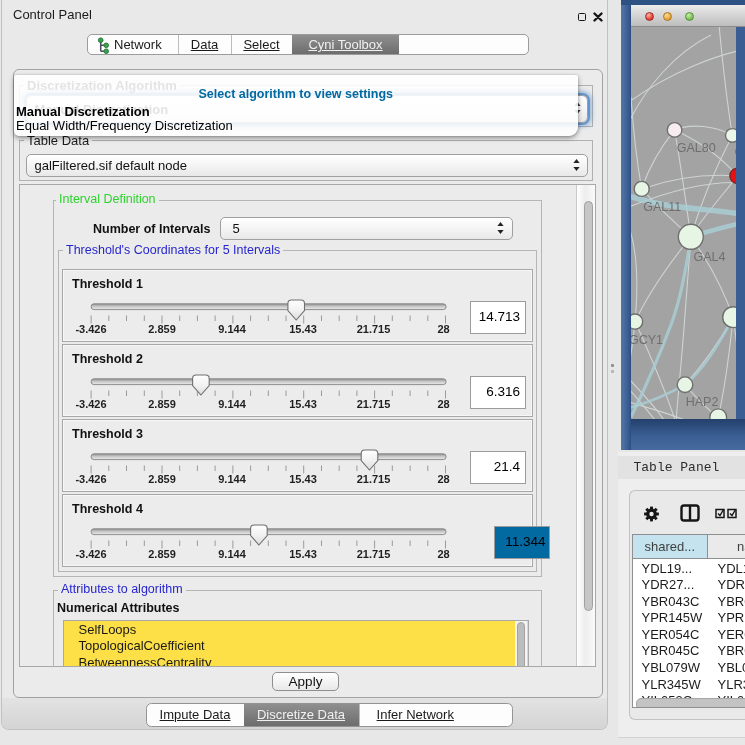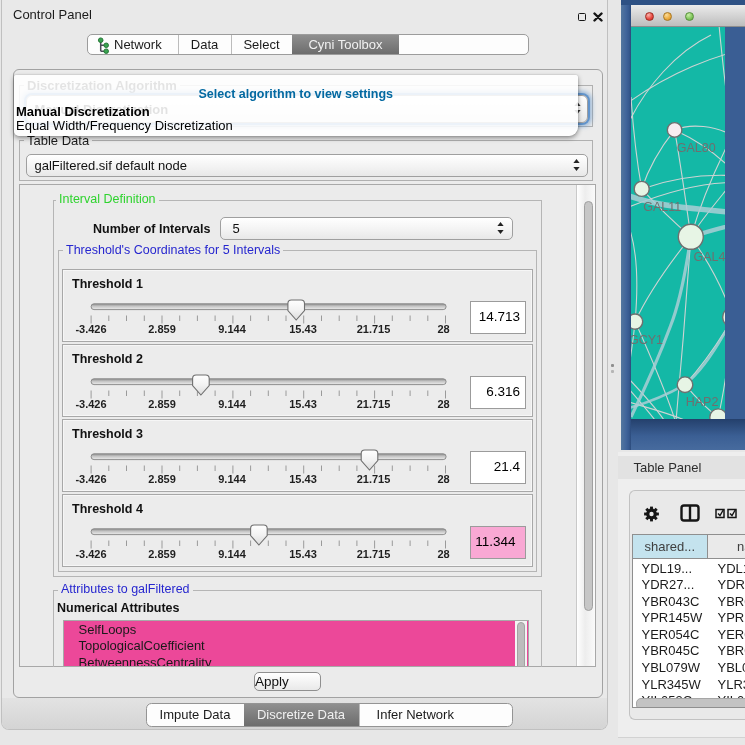--- a/index.html
+++ b/index.html
@@ -3,21 +3,21 @@
 <meta charset="utf-8">
 <style>
 html,body{margin:0;padding:0;}
 body{width:745px;height:745px;position:relative;overflow:hidden;background:#e7e7e7;
   font-family:"Liberation Sans",sans-serif;-webkit-font-smoothing:antialiased;}
 .ab{position:absolute;}
 .ttl{position:absolute;font-size:12.5px;line-height:13px;background:#ebebeb;padding:0 3px;white-space:nowrap;}
 .combo{position:absolute;background:linear-gradient(#ffffff,#f2f2f2 60%,#e8e8e8);border:1px solid #9f9f9f;border-radius:5px;}
 .combo .ct{position:absolute;left:8px;top:50%;transform:translateY(-50%);font-size:13px;color:#111;white-space:nowrap;}
 .arr{position:absolute;width:7px;height:12px;}
-.seg{position:absolute;top:0;height:100%;font-size:13px;color:#1a1a1a;text-align:center;white-space:nowrap;}
+.seg{position:absolute;top:0;height:100%;font-size:13px;color:#1a1a1a;text-align:center;white-space:nowrap;text-decoration:underline;}
 .segd{background:linear-gradient(#8f8f8f,#6d6d6d);color:#f1f1f1;}
 .sep{position:absolute;top:0;width:1px;height:100%;background:#bcbcbc;}
 </style>
 </head>
 <body>
 
 <div class="ab" id="win" style="left:1px;top:0;width:607px;height:730px;background:#e9e9e9;border:1px solid #c0c0c0;border-top:none;border-radius:0 0 8px 8px;box-sizing:border-box;"></div>
 <div class="ab" style="left:13px;top:7px;font-size:13px;color:#1b1b1b;">Control Panel</div>
 <div class="ab" style="left:577.5px;top:12.5px;width:6.8px;height:6.8px;border:1.5px solid #161616;border-radius:1.5px;"></div>
 <svg class="ab" style="left:593px;top:11.5px" width="10" height="10" viewBox="0 0 10 10">
@@ -265,49 +265,49 @@
     <line x1="365.8" y1="46.5" x2="365.8" y2="52" stroke="#9a9a9a" stroke-width="1"></line>
     <line x1="383.5" y1="46.5" x2="383.5" y2="54.5" stroke="#9a9a9a" stroke-width="1"></line>
 <text x="29.0" y="63.5" text-anchor="middle" font-size="11" font-weight="bold" fill="#1f1f1f" font-family="Liberation Sans,sans-serif">-3.426</text>
     <text x="100.0" y="63.5" text-anchor="middle" font-size="11" font-weight="bold" fill="#1f1f1f" font-family="Liberation Sans,sans-serif">2.859</text>
     <text x="170.0" y="63.5" text-anchor="middle" font-size="11" font-weight="bold" fill="#1f1f1f" font-family="Liberation Sans,sans-serif">9.144</text>
     <text x="241.0" y="63.5" text-anchor="middle" font-size="11" font-weight="bold" fill="#1f1f1f" font-family="Liberation Sans,sans-serif">15.43</text>
     <text x="311.5" y="63.5" text-anchor="middle" font-size="11" font-weight="bold" fill="#1f1f1f" font-family="Liberation Sans,sans-serif">21.715</text>
     <text x="381.5" y="63.5" text-anchor="middle" font-size="11" font-weight="bold" fill="#1f1f1f" font-family="Liberation Sans,sans-serif">28</text>
 <path d="M 188.6 41.5 L 188.6 34.5 Q 188.6 31 192.1 31 L 201.7 31 Q 205.2 31 205.2 34.5 L 205.2 41.5 L 196.9 51 Z" fill="url(#thg)" stroke="#6f6f6f" stroke-width="1.1"></path>
 </svg>
-<div class="ab" style="left:470px;top:525.5px;width:55.5px;height:33px;background:#f9a8d4;border:1.4px solid #9b9b9b;box-sizing:border-box;font-size:13.5px;color:#000;text-align:right;line-height:30px;padding-right:9px;">11.344</div>
+<div class="ab" style="left:494px;top:525.5px;width:55.5px;height:33px;background:#0369a1;border:1.4px solid #9b9b9b;box-sizing:border-box;font-size:13.5px;color:#000;text-align:right;line-height:30px;padding-right:3px;">11.344</div>
 
 <div class="ab" style="left:53px;top:589.5px;width:489px;height:77px;border:1px solid #b5b5b5;border-bottom:none;box-sizing:border-box;"></div>
-<div class="ttl" style="left:58px;top:583px;color:#2626cf;">Attributes to galFiltered</div>
+<div class="ttl" style="left:58px;top:583px;color:#2626cf;">Attributes to algorithm</div>
 <div class="ab" style="left:57px;top:600.5px;font-size:12.5px;font-weight:bold;color:#111;">Numerical Attributes</div>
-<div class="ab" style="left:62.5px;top:619.5px;width:466px;height:47px;background:#ec4899;border:1px solid #a8a8a8;box-sizing:border-box;overflow:hidden;">
+<div class="ab" style="left:62.5px;top:619.5px;width:466px;height:47px;background:#fde047;border:1px solid #a8a8a8;box-sizing:border-box;overflow:hidden;">
   <div style="position:absolute;left:15px;top:1.5px;font-size:13px;color:#1a1a1a;line-height:16.4px;">SelfLoops<br>TopologicalCoefficient<br>BetweennessCentrality</div>
   <div style="position:absolute;right:1px;top:0;width:12px;height:47px;background:#f4f4f4;"></div>
   <div style="position:absolute;right:2.5px;top:1.5px;width:8.5px;height:60px;background:#bdbdbd;border:1px solid #a3a3a3;border-radius:4.5px;box-sizing:border-box;"></div>
 </div>
 
-<div class="ab" style="left:254px;top:672px;width:67px;height:18.5px;background:linear-gradient(#ffffff,#e9e9e9);border:1.2px solid #8f8f8f;border-radius:5px;box-sizing:border-box;font-size:13.5px;color:#111;line-height:17px;">Apply</div>
+<div class="ab" style="left:272px;top:672px;width:67px;height:18.5px;background:linear-gradient(#ffffff,#e9e9e9);border:1.2px solid #8f8f8f;border-radius:5px;box-sizing:border-box;text-align:center;font-size:13.5px;color:#111;line-height:17px;">Apply</div>
 
 <div class="ab" style="left:2px;top:698px;width:605px;height:31px;background:linear-gradient(#e3e3e3,#d4d4d4);border-radius:0 0 7px 7px;"></div>
 <div class="ab" style="left:145.5px;top:702.5px;width:325.5px;height:22px;background:#fdfdfd;border:1px solid #949494;border-radius:5.5px;overflow:hidden;padding-left:40px;">
   <div class="seg" style="left:0;width:97px;line-height:22px;">Impute Data</div>
   <div class="seg segd" style="left:97px;width:115px;line-height:22px;">Discretize Data</div>
   <div class="sep" style="left:212px;"></div>
   <div class="seg" style="left:212px;width:113.5px;line-height:22px;">Infer Network</div>
 </div>
 
 <div class="ab" style="left:620.5px;top:0;width:124.5px;height:450px;background:linear-gradient(to right,#54779f 0px,#41659b 5px,#36598f 8px,#2c4b7c 10px,#3a5e94 10.5px);"></div>
 <div class="ab" style="left:620.5px;top:0;width:124.5px;height:4.5px;background:#2e5184;"></div>
 <div class="ab" style="left:630.5px;top:419px;width:114.5px;height:31px;background:linear-gradient(#24406c,#3b5f94 55%,#476b9e);"></div>
 <div class="ab" style="left:630.5px;top:4.5px;width:114.5px;height:22.5px;background:linear-gradient(#ebebeb,#bdbdbd);border-bottom:1px solid #8d8d8d;box-sizing:border-box;"></div>
 <div class="ab" style="left:645px;top:12px;width:7.4px;height:7.4px;border-radius:50%;background:radial-gradient(circle at 35% 28%,#f9b6ae,#e8453c 60%,#bf3028);border:0.8px solid #9d2c24;"></div>
 <div class="ab" style="left:663px;top:12px;width:7.4px;height:7.4px;border-radius:50%;background:radial-gradient(circle at 35% 28%,#fbdd9a,#eaa93c 60%,#c9892e);border:0.8px solid #a87722;"></div>
 <div class="ab" style="left:684.5px;top:12px;width:7.4px;height:7.4px;border-radius:50%;background:radial-gradient(circle at 35% 28%,#c9efa9,#7fc55a 60%,#63a443);border:0.8px solid #55903a;"></div>
-<div class="ab" style="left:630.5px;top:27px;width:94px;height:392px;background:#14b8a6;overflow:hidden;">
+<div class="ab" style="left:630.5px;top:27px;width:105px;height:392px;background:#a3a3a3;overflow:hidden;">
 <svg width="114.5" height="392" viewBox="0 0 114.5 392" style="position:absolute;left:0;top:0;">
 <g fill="none" stroke="#ced3d3" stroke-width="1.1">
 <path d="M -2,75 C 40,45 85,28 116,22"></path>
 <path d="M 88,-2 C 92,40 96,75 101.3,108.4"></path>
 <path d="M -2,95 C 15,60 45,25 80,8"></path>
 <path d="M 43.6,102.9 C 60,96 85,99 101.3,108.4"></path>
 <path d="M 43.6,102.9 C 30,120 18,140 10.7,161.9"></path>
 <path d="M 43.6,102.9 C 50,140 55,175 59.8,209.8"></path>
 <path d="M 43.6,102.9 C 70,115 90,130 106.5,148.9"></path>
 <path d="M 101.3,108.4 C 85,140 70,175 59.8,209.8"></path>
@@ -358,21 +358,21 @@
 <text x="54.7" y="379">HAP2</text>
 </g>
 </svg>
 </div>
 
 <div class="ab" style="left:611px;top:364px;width:2.5px;height:3px;background:#8f8f8f;border-radius:1px;"></div>
 <div class="ab" style="left:611px;top:370px;width:2.5px;height:3px;background:#b5b5b5;border-radius:1px;"></div>
 
 <div class="ab" style="left:617.5px;top:452px;width:127.5px;height:285px;background:#eeeeee;"></div>
 <div class="ab" style="left:617.5px;top:455.5px;width:127.5px;height:23.5px;background:#e2e2e2;"></div>
-<div class="ab" style="left:633.5px;top:460px;font-size:13px;color:#2d2d2d;">Table Panel</div>
+<div class="ab" style="left:633.5px;top:460px;font-size:13px;color:#2d2d2d;font-family:Liberation Mono, monospace;">Table Panel</div>
 <div class="ab" style="left:629px;top:490px;width:120px;height:230px;background:#e9e9e9;border:1px solid #c2c2c2;border-radius:6px 0 0 6px;border-right:none;box-sizing:border-box;"></div>
 
 <svg class="ab" style="left:642.5px;top:505px;" width="17" height="18" viewBox="0 0 17 18">
 <g fill="#161616">
 <circle cx="8.5" cy="9" r="5.4"></circle>
 <g stroke="#161616" stroke-width="2.9" stroke-linecap="butt">
 <line x1="8.5" y1="1.6" x2="8.5" y2="16.4"></line>
 <line x1="1.1" y1="9" x2="15.9" y2="9"></line>
 <line x1="3.3" y1="3.8" x2="13.7" y2="14.2"></line>
 <line x1="13.7" y1="3.8" x2="3.3" y2="14.2"></line>

